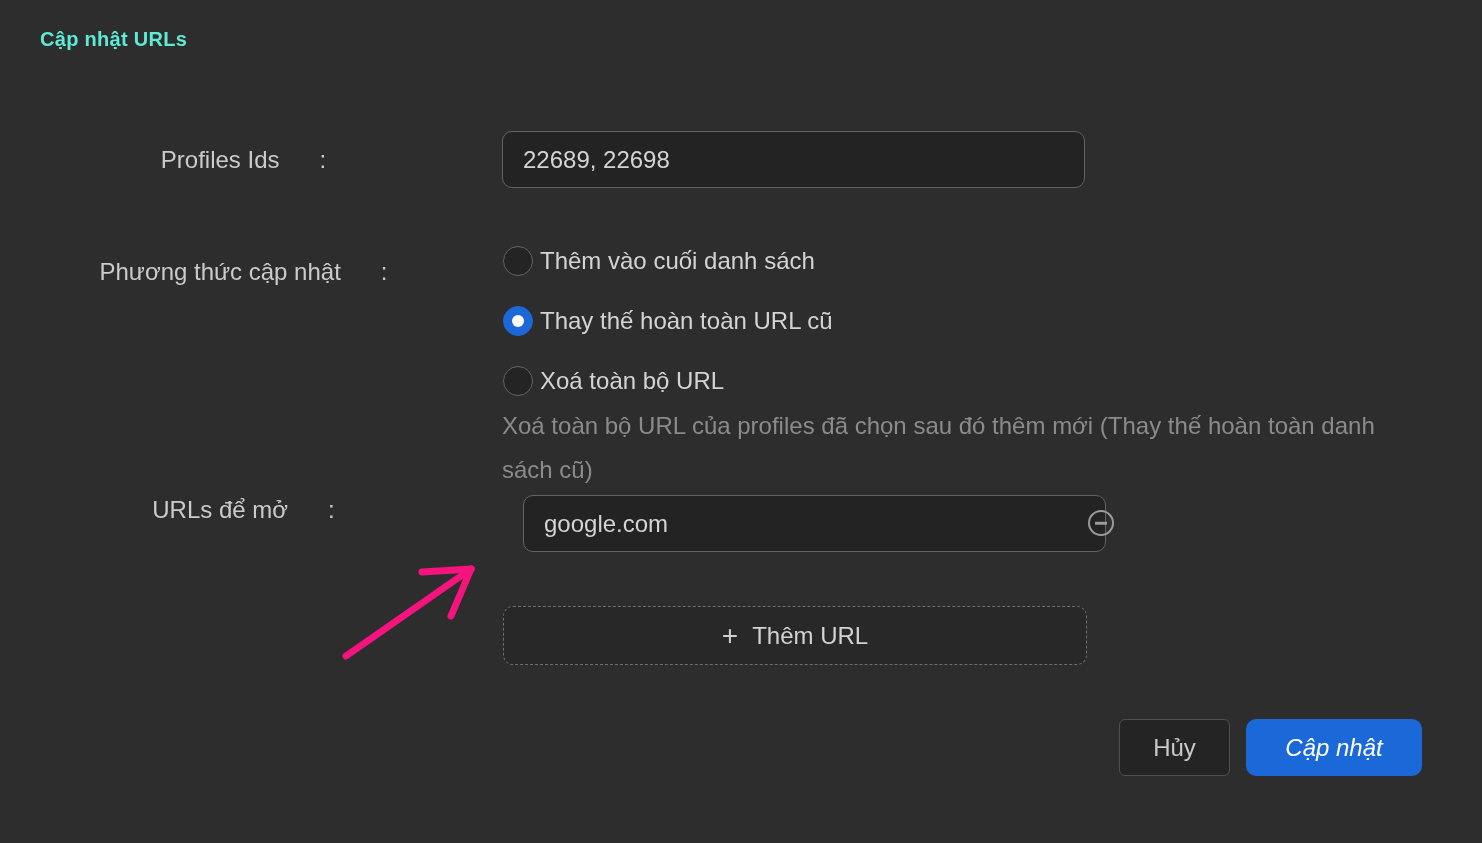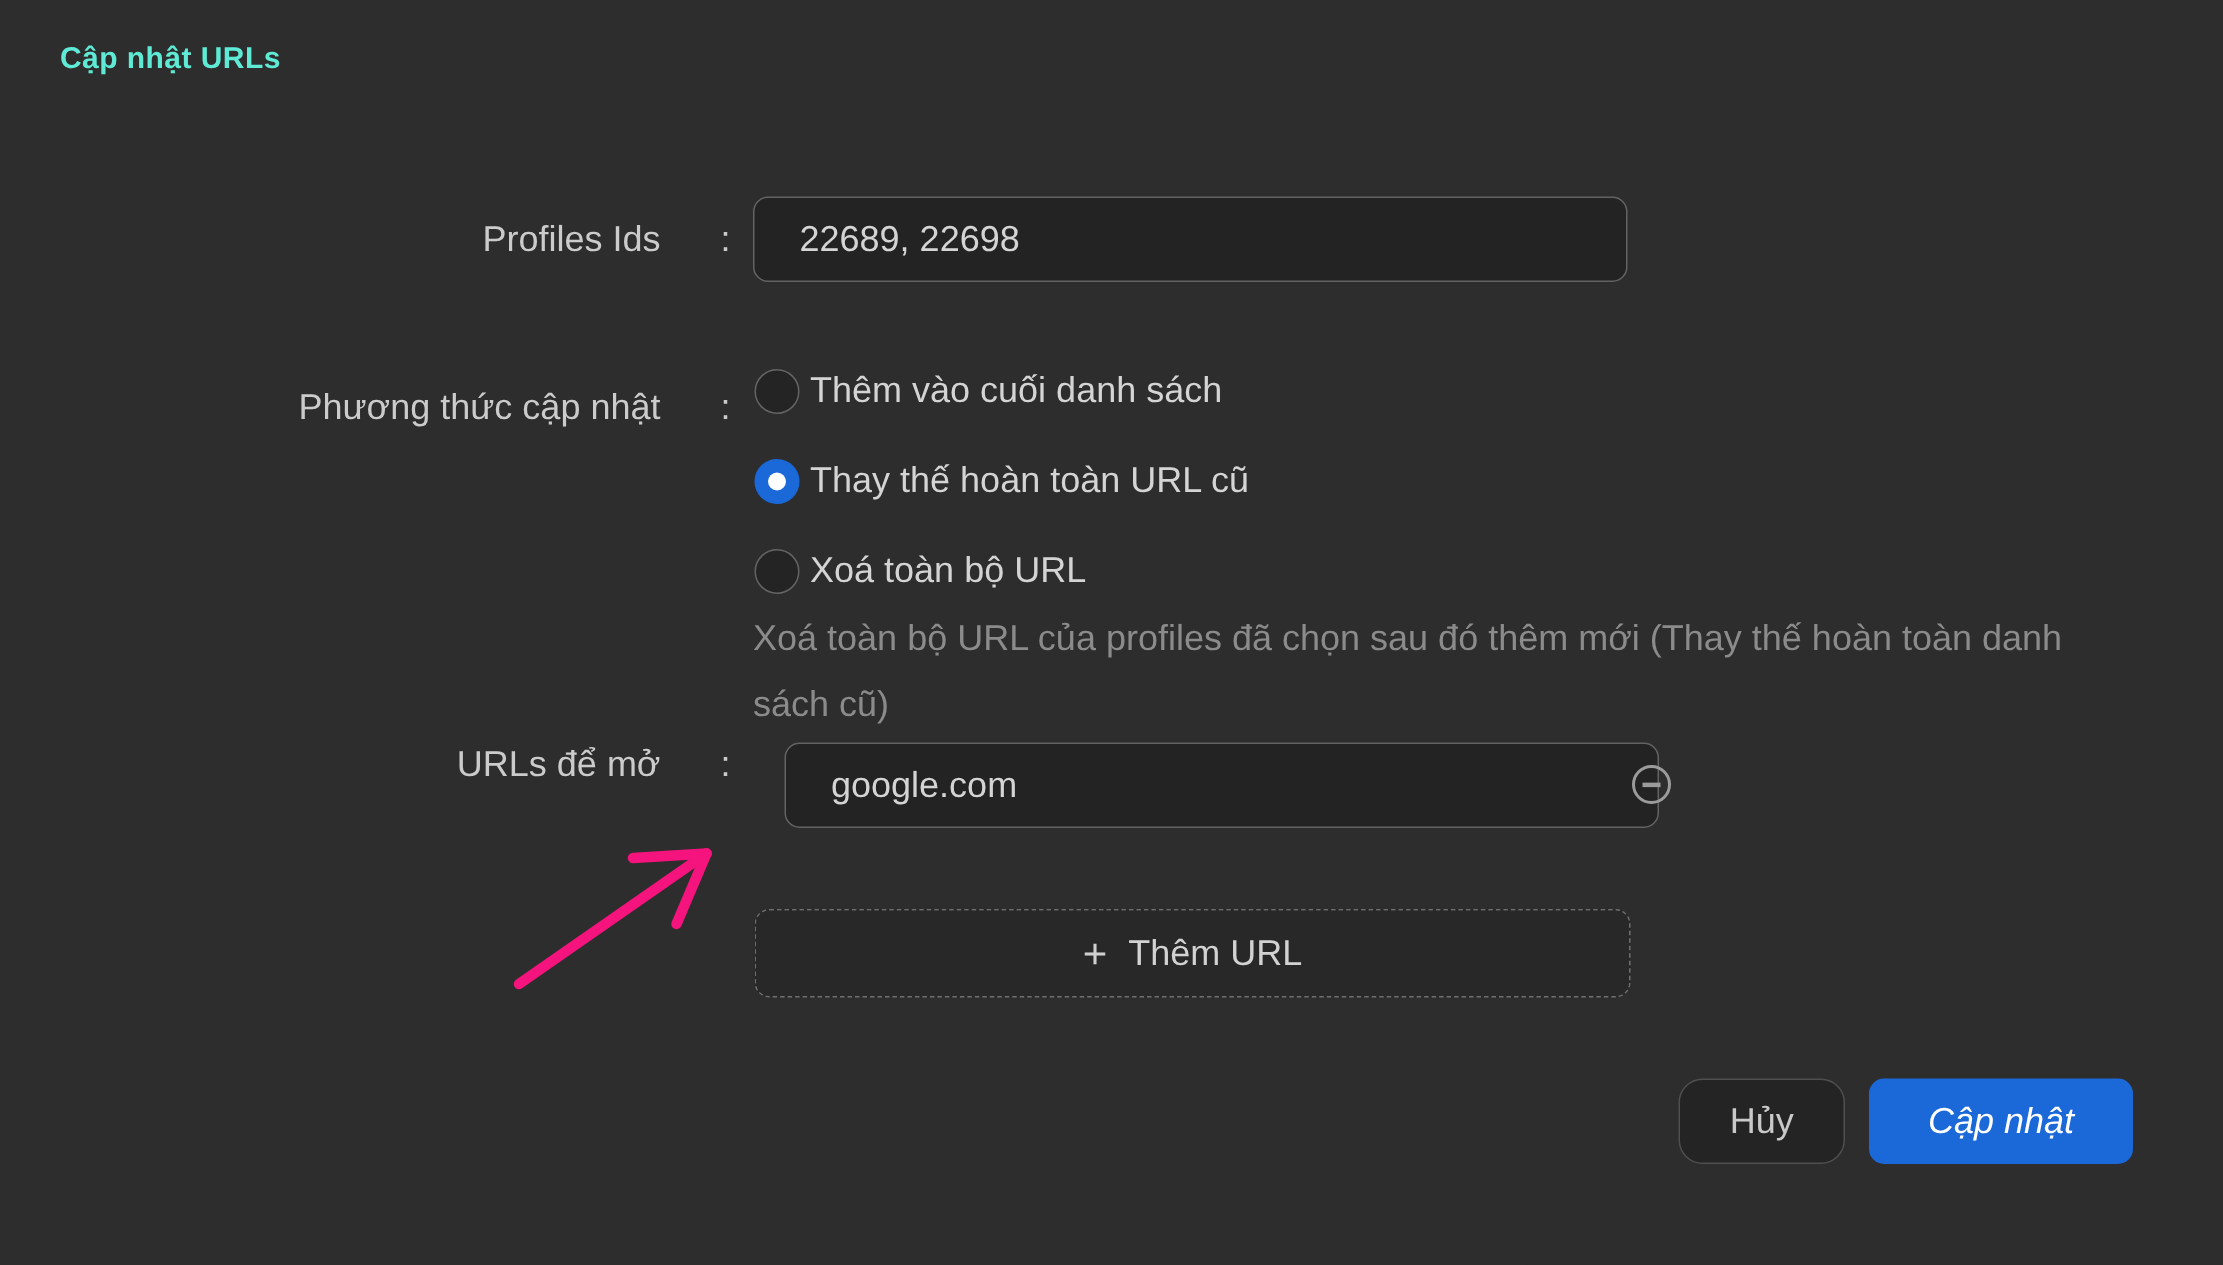--- a/index.html
+++ b/index.html
@@ -25,21 +25,21 @@
     color: #5eead4;
     letter-spacing: 0.3px;
   }
 
   
   .lbl {
     position: absolute;
     left: 0;
     width: 487px;
     display: flex;
-    justify-content: flex-end;
+    justify-content: center;
     align-items: center;
     color: #cbcbcb;
     font-size: 24px;
     white-space: nowrap;
     gap: 36px;
   }
   .lbl .colon { margin-left: 4px; }
   #lbl-profiles { top: 131px; height: 57px; }
   #lbl-method   { top: 240px; height: 46px; align-items: flex-end; }
   #lbl-urls     { top: 481px; height: 57px; }
@@ -48,21 +48,21 @@
   .input-box {
     position: absolute;
     left: 502px;
     width: 583px;
     height: 57px;
     background: #232323;
     border: 1.5px solid #636363;
     border-radius: 10px;
     color: #d4d4d4;
     font-size: 24px;
-    padding: 0 30px;
+    padding: 0 20px;
     box-sizing: border-box;
     font-family: "Liberation Sans", "DejaVu Sans", sans-serif;
     outline: none;
   }
   #input-profiles { top: 131px; }
   #input-urls     { top: 495px; margin-left: 21px; }
 
   
   .radio-row {
     position: absolute;
@@ -171,21 +171,21 @@
 
   
   .cancel-btn {
     position: absolute;
     left: 1119px;
     top: 719px;
     width: 111px;
     height: 57px;
     background: #242424;
     border: 1.5px solid #4f4f4f;
-    border-radius: 16px;
+    border-radius: 6px;
     color: #c9c9c9;
     font-size: 24px;
     cursor: pointer;
     font-family: inherit;
   }
   .submit-btn {
     position: absolute;
     left: 1246px;
     top: 719px;
     width: 176px;

